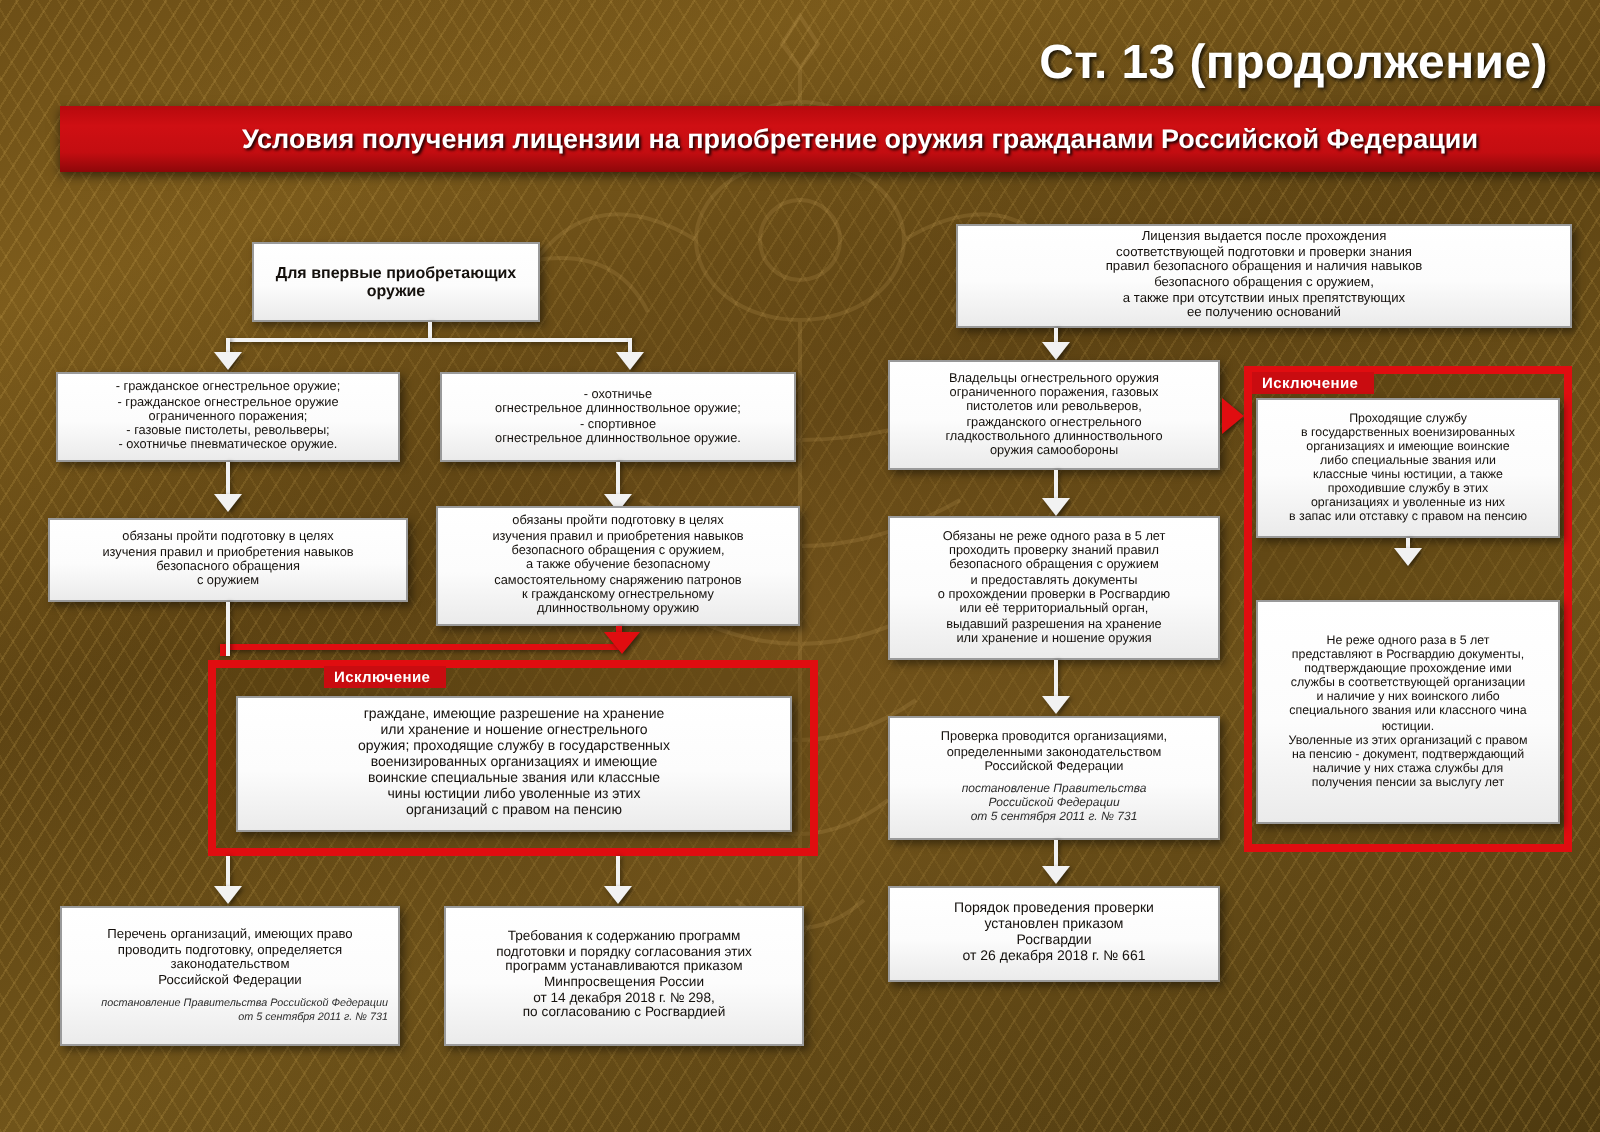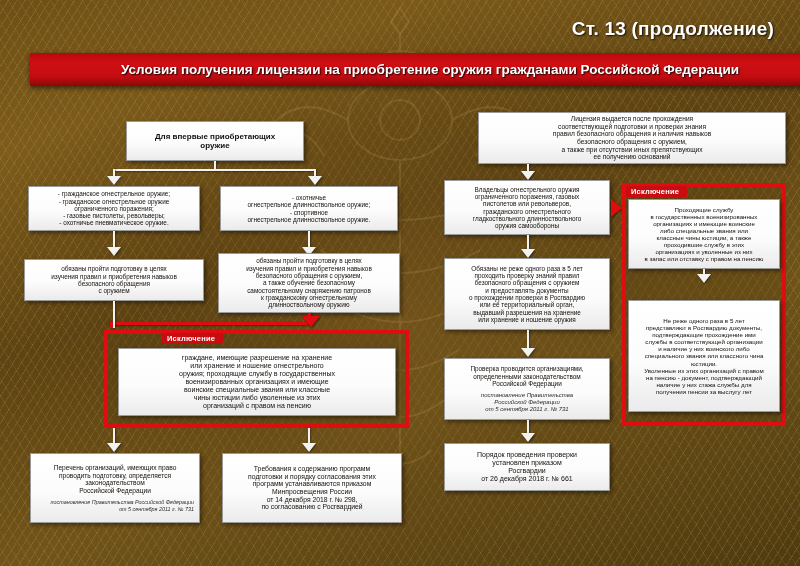--- a/index.html
+++ b/index.html
@@ -29,21 +29,21 @@
     width: 300px; height: 566px;
     opacity: 0.18;
     pointer-events: none;
   }
 
   
   #slide-title {
     position: absolute;
     right: 26px; top: 18px;
     color: #ffffff;
-    font-size: 19px;
+    font-size: 24px;
     font-weight: bold;
     text-shadow: 1px 1px 2px rgba(0,0,0,0.85);
     letter-spacing: 0.2px;
   }
 
   #banner {
     position: absolute;
     left: 30px; top: 53px;
     width: 800px; height: 33px;
     background: linear-gradient(180deg, #b7090d 0%, #cf0f13 30%, #c40d11 70%, #8e0709 100%);
@@ -154,21 +154,21 @@
       <circle cx="150" cy="120" r="20"></circle>
     </g>
   </svg>
 
   <div id="slide-title">Ст. 13 (продолжение)</div>
 
   <div id="banner">
     <span id="banner-text">Условия получения лицензии на приобретение оружия гражданами Российской Федерации</span>
   </div>
 
-  <div class="node" style="left:126px; top:121px; width:178px; height:40px; font-size:8px;">
+  <div class="node" style="left:126px; top:121px; width:144px; height:40px; font-size:8px;">
     <span class="t bold">Для впервые приобретающих
 оружие</span>
   </div>
 
   <div class="node" style="left:478px; top:112px; width:308px; height:52px; font-size:6.6px;">
     <span class="t">Лицензия выдается после прохождения
 соответствующей подготовки и проверки знания
 правил безопасного обращения и наличия навыков
 безопасного обращения с оружием,
 а также при отсутствии иных препятствующих

